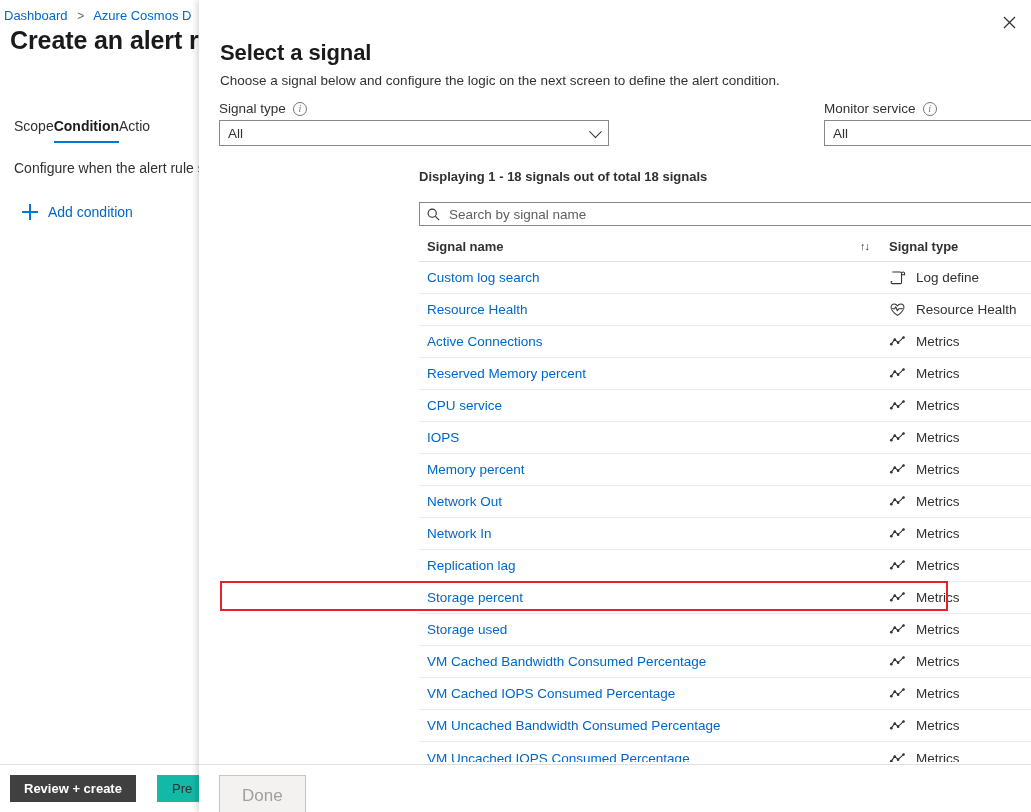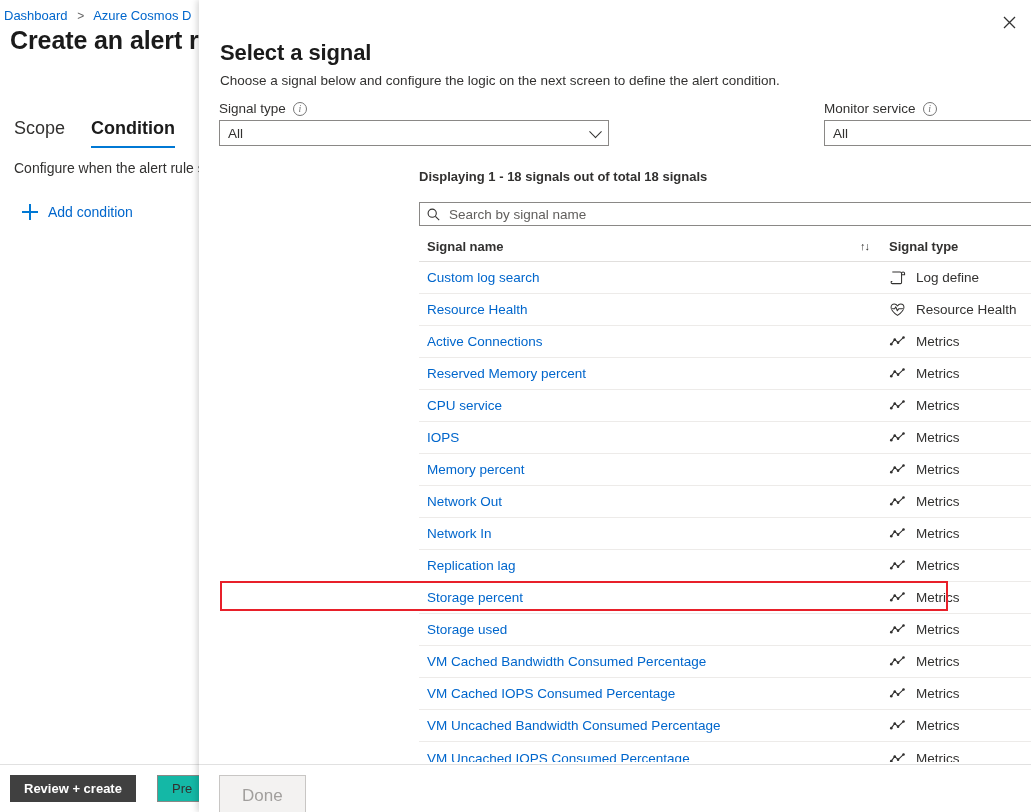--- a/index.html
+++ b/index.html
@@ -37,22 +37,21 @@
     font-weight: 600;
     color: #1b1b1b;
     white-space: nowrap;
     letter-spacing: -0.1px;
   }
 
   #tabs {
     position: absolute;
     left: 14px; top: 118px;
     display: flex;
-    gap: 26px;
-    font-size: 18px;
+    font-size: 14px;
     white-space: nowrap;
   }
   #tabs .tab {
     color: #323130;
     padding-bottom: 9px;
     cursor: pointer;
     position: relative;
   }
   #tabs .tab.active { font-weight: 700; color: #1b1b1b; }
   #tabs .tab.active::after {

